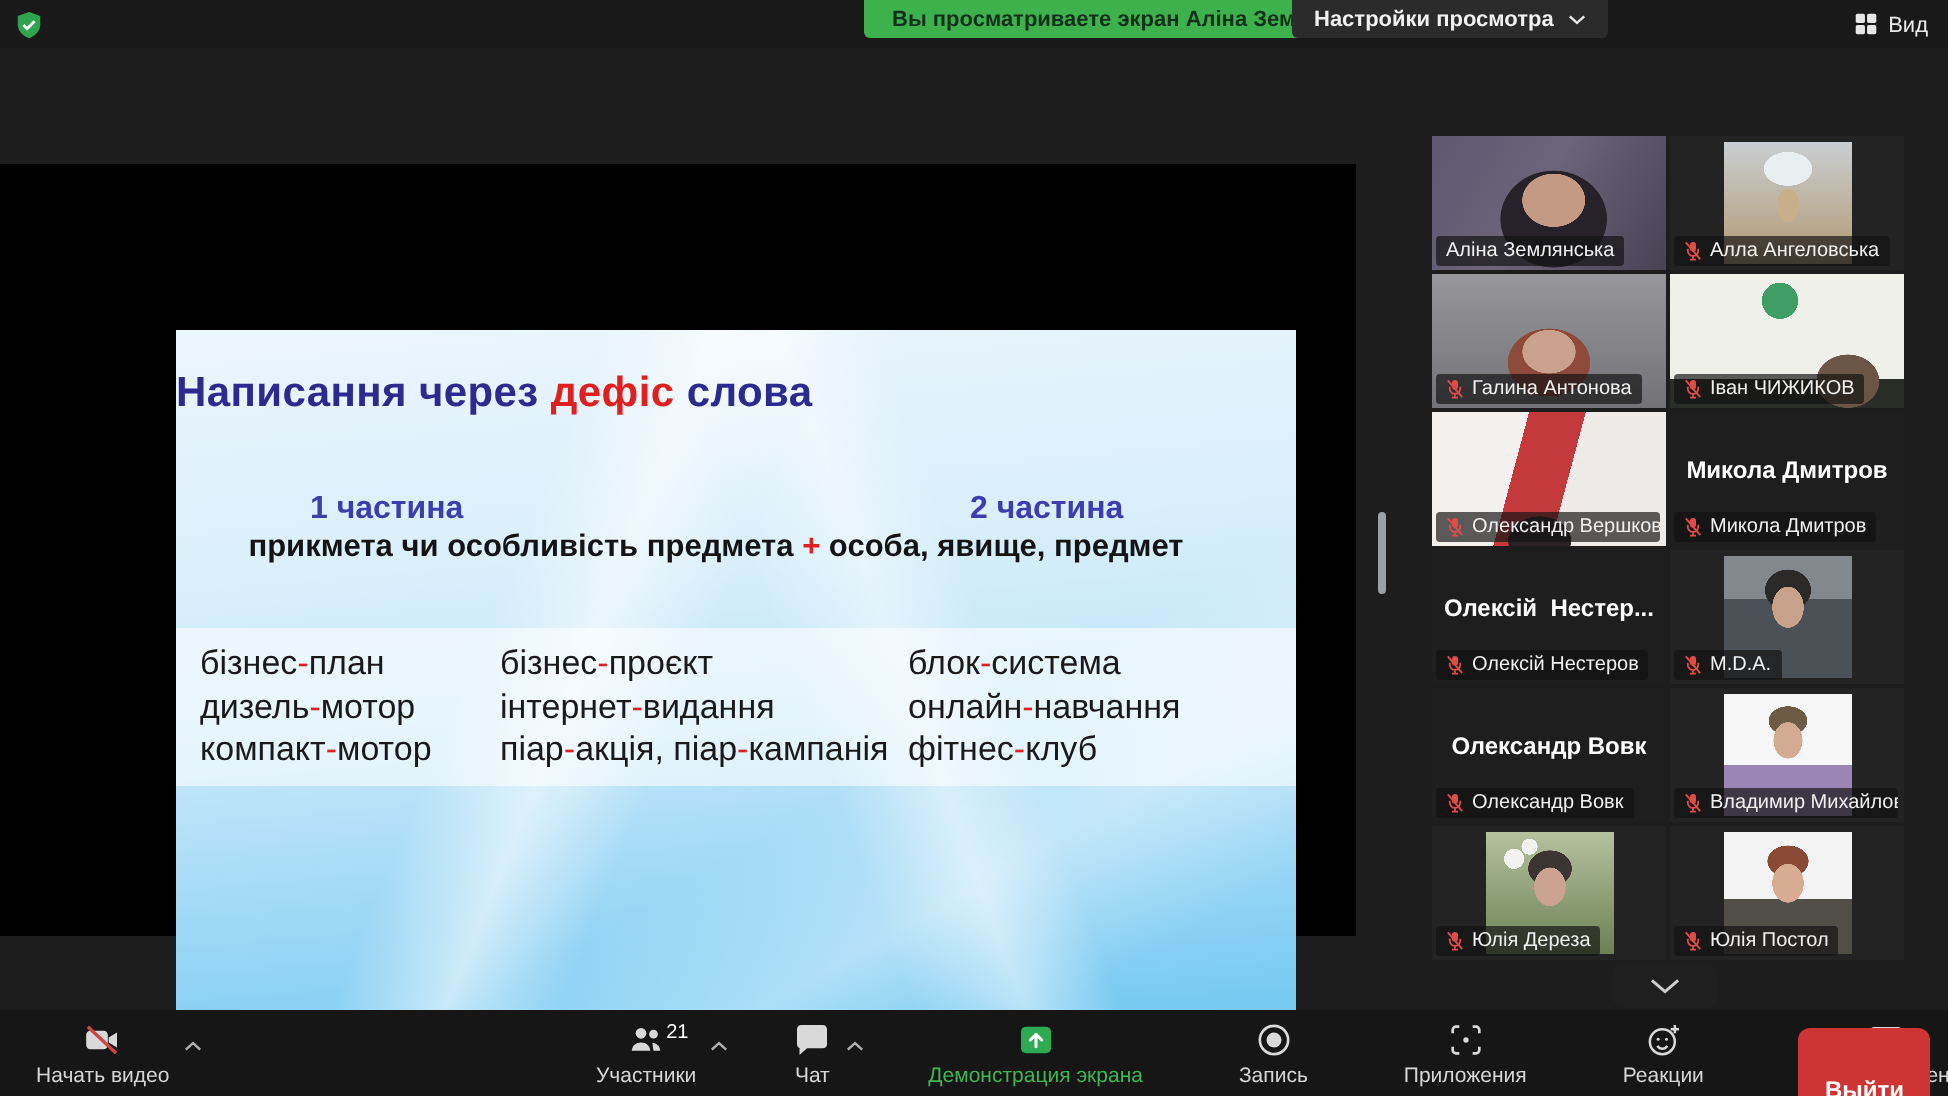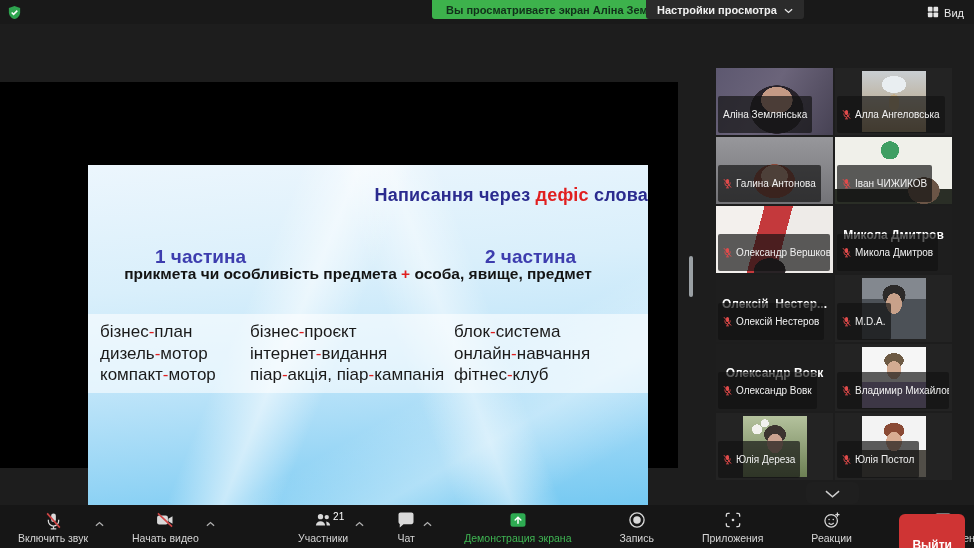--- a/index.html
+++ b/index.html
@@ -23,24 +23,24 @@
   .share-area { position:absolute; left:0; top:82px; width:678px; height:386px; background:#000; }
   .slide { position:absolute; left:88px; top:83px; width:560px; height:384px;
     background:linear-gradient(175deg,#ecf6fd 0%,#d9effb 30%,#c0e5f9 52%,#93d4f5 75%,#5fc1ef 100%);
     overflow:hidden; }
   .slide::before { content:""; position:absolute; inset:0;
     background:
       linear-gradient(112deg, transparent 30%, rgba(255,255,255,.55) 38%, transparent 46%),
       linear-gradient(70deg, transparent 55%, rgba(255,255,255,.45) 63%, transparent 70%),
       linear-gradient(150deg, transparent 60%, rgba(255,255,255,.35) 72%, transparent 84%);
     pointer-events:none; }
-  .slide-title { position:absolute; left:0; top:20px; width:100%; text-align:right;
-    font-size:18px; font-weight:bold; color:#2b2b8f; letter-spacing:.2px; }
+  .slide-title { position:absolute; left:0; top:20px; width:100%; text-align:left;
+    font-size:21px; font-weight:bold; color:#2b2b8f; letter-spacing:.2px; }
   .red { color:#e01f1f; }
-  .part-label { position:absolute; top:81px; font-size:19px; font-weight:bold; color:#3d3dae; }
+  .part-label { position:absolute; top:81px; font-size:16px; font-weight:bold; color:#3d3dae; }
   .part1 { left:67px; } .part2 { left:397px; }
   .formula { position:absolute; left:0; top:100px; width:540px; text-align:center;
     font-size:15.5px; font-weight:bold; color:#141414; }
   .words-band { position:absolute; left:0; top:149px; width:100%; height:79px;
     background:rgba(255,255,255,.58); }
   .words { position:absolute; left:12px; top:156px; display:flex; color:#1a1a1a;
     font-size:17px; line-height:21.5px; }
   .wcol1 { width:150px; } .wcol2 { width:204px; } .wcol3 { width:150px; }
 
   
@@ -82,21 +82,21 @@
       radial-gradient(ellipse 13px 16px at 50% 45%, #cba390 0 60%, transparent 61%),
       radial-gradient(ellipse 18px 15px at 50% 30%, #3c3430 0 60%, transparent 61%),
       linear-gradient(#b4c29d,#6d8054); }
   .v-yuliia { background:
       radial-gradient(ellipse 13px 16px at 50% 42%, #d8ac92 0 60%, transparent 61%),
       radial-gradient(ellipse 17px 13px at 50% 24%, #8a4a35 0 60%, transparent 61%),
       linear-gradient(#f3f3f3 0 55%, #514e48 55%); }
   .center-name { position:absolute; left:0; right:0; top:22px; text-align:center;
     color:#fff; font-size:12px; font-weight:bold; white-space:pre; }
   .name-tag { position:absolute; left:2px; bottom:2px; max-width:112px; background:rgba(18,18,18,.68);
-    border-radius:2px; padding:13px 5px; display:flex; align-items:center; gap:4px;
+    border-radius:2px; padding:2px 5px; display:flex; align-items:center; gap:4px;
     color:#f0f0f0; font-size:10px; white-space:nowrap; overflow:hidden; }
   .mic-s { display:inline-flex; width:9px; height:11px; flex:none; }
   .collapse-btn { position:absolute; left:806px; top:482px; width:53px; height:22px;
     background:#1f1f1f; border-radius:6px; display:flex; align-items:center; justify-content:center; cursor:pointer; }
   .scroll-thumb { position:absolute; left:689px; top:256px; width:4px; height:41px;
     background:#9aa0a4; border-radius:2px; cursor:pointer; }
 
   
   .toolbar { position:absolute; left:0; bottom:0; width:974px; height:43px; background:#161616; }
   .tb-group-left { position:absolute; left:8px; top:3px; display:flex; gap:24px; }
@@ -326,33 +326,20 @@
   <div class="collapse-btn">
     <span><svg viewBox="0 0 16 8" width="15" height="8" fill="none" stroke="#cfcfcf" stroke-width="1.6">
           <path d="M1 1l7 6 7-6"></path>
         </svg></span>
   </div>
 
   <div class="toolbar">
     <div class="tb-group-left">
       <div class="tb-item">
         <span class="tb-icon">
-            <svg viewBox="0 0 24 24" width="19" height="19">
-              <rect x="9" y="3" width="6" height="11" rx="3" fill="#d9d9d9"></rect>
-              <path d="M5.5 11v1.5a6.5 6.5 0 0 0 13 0V11M12 19v3M8.5 22.5h7" fill="none" stroke="#d9d9d9" stroke-width="1.6"></path>
-              <path d="M4 3l16 18" stroke="#d04545" stroke-width="2"></path>
-            </svg>
-          </span>
-        <span class="tb-label">Включить звук</span>
-        <span class="tb-caret"><svg viewBox="0 0 10 6" width="9" height="6" fill="none" stroke="#b0b0b0" stroke-width="1.4">
-              <path d="M1 5l4-3.6L9 5"></path>
-            </svg></span>
-      </div>
-      <div class="tb-item">
-        <span class="tb-icon">
             <svg viewBox="0 0 24 24" width="20" height="20">
               <rect x="2.5" y="6.5" width="13" height="11" rx="2.5" fill="#d9d9d9"></rect>
               <path d="M16 10.5l5-3v9l-5-3z" fill="#d9d9d9"></path>
               <path d="M3.5 4l17 16" stroke="#d04545" stroke-width="2"></path>
             </svg>
           </span>
         <span class="tb-label">Начать видео</span>
         <span class="tb-caret"><svg viewBox="0 0 10 6" width="9" height="6" fill="none" stroke="#b0b0b0" stroke-width="1.4">
               <path d="M1 5l4-3.6L9 5"></path>
             </svg></span>

